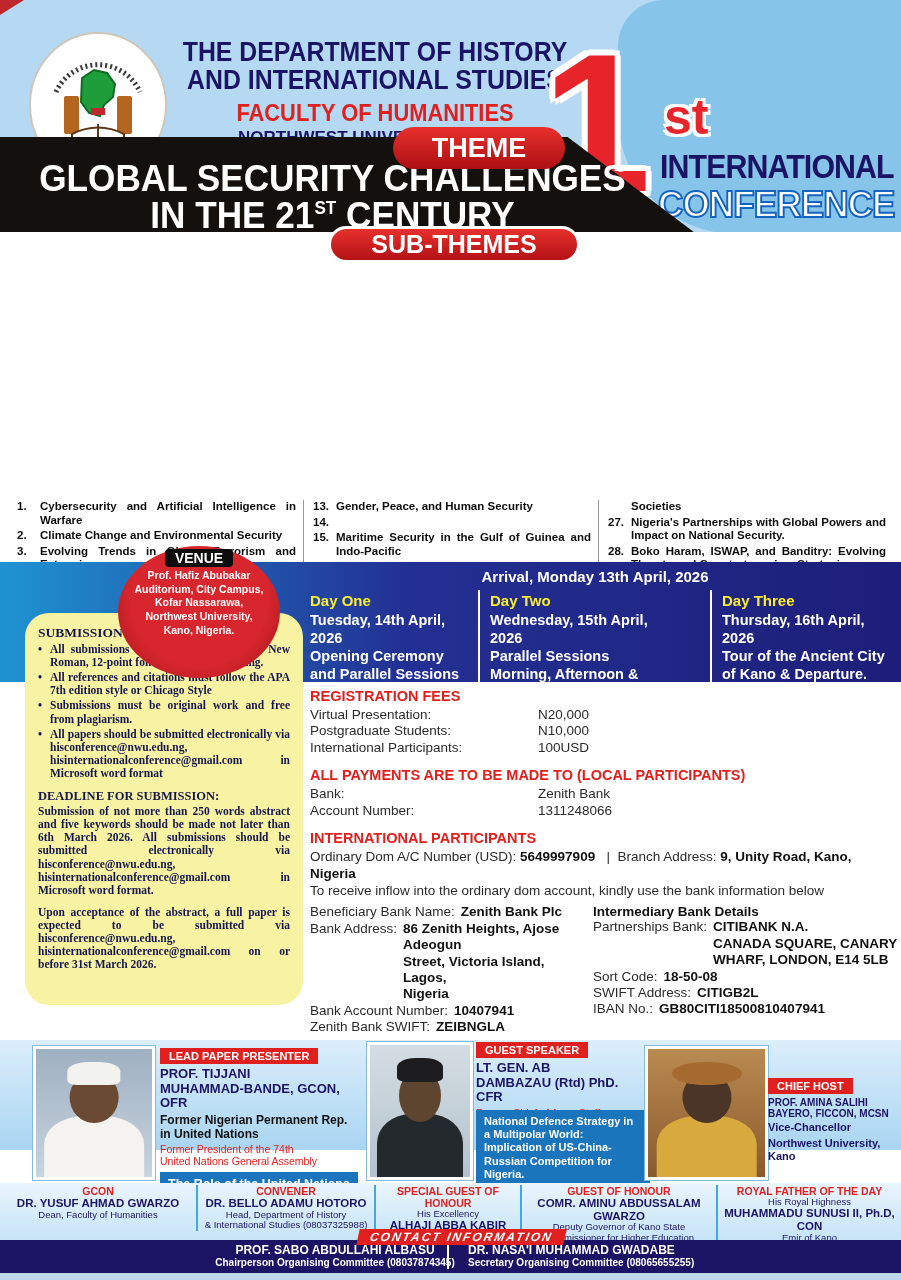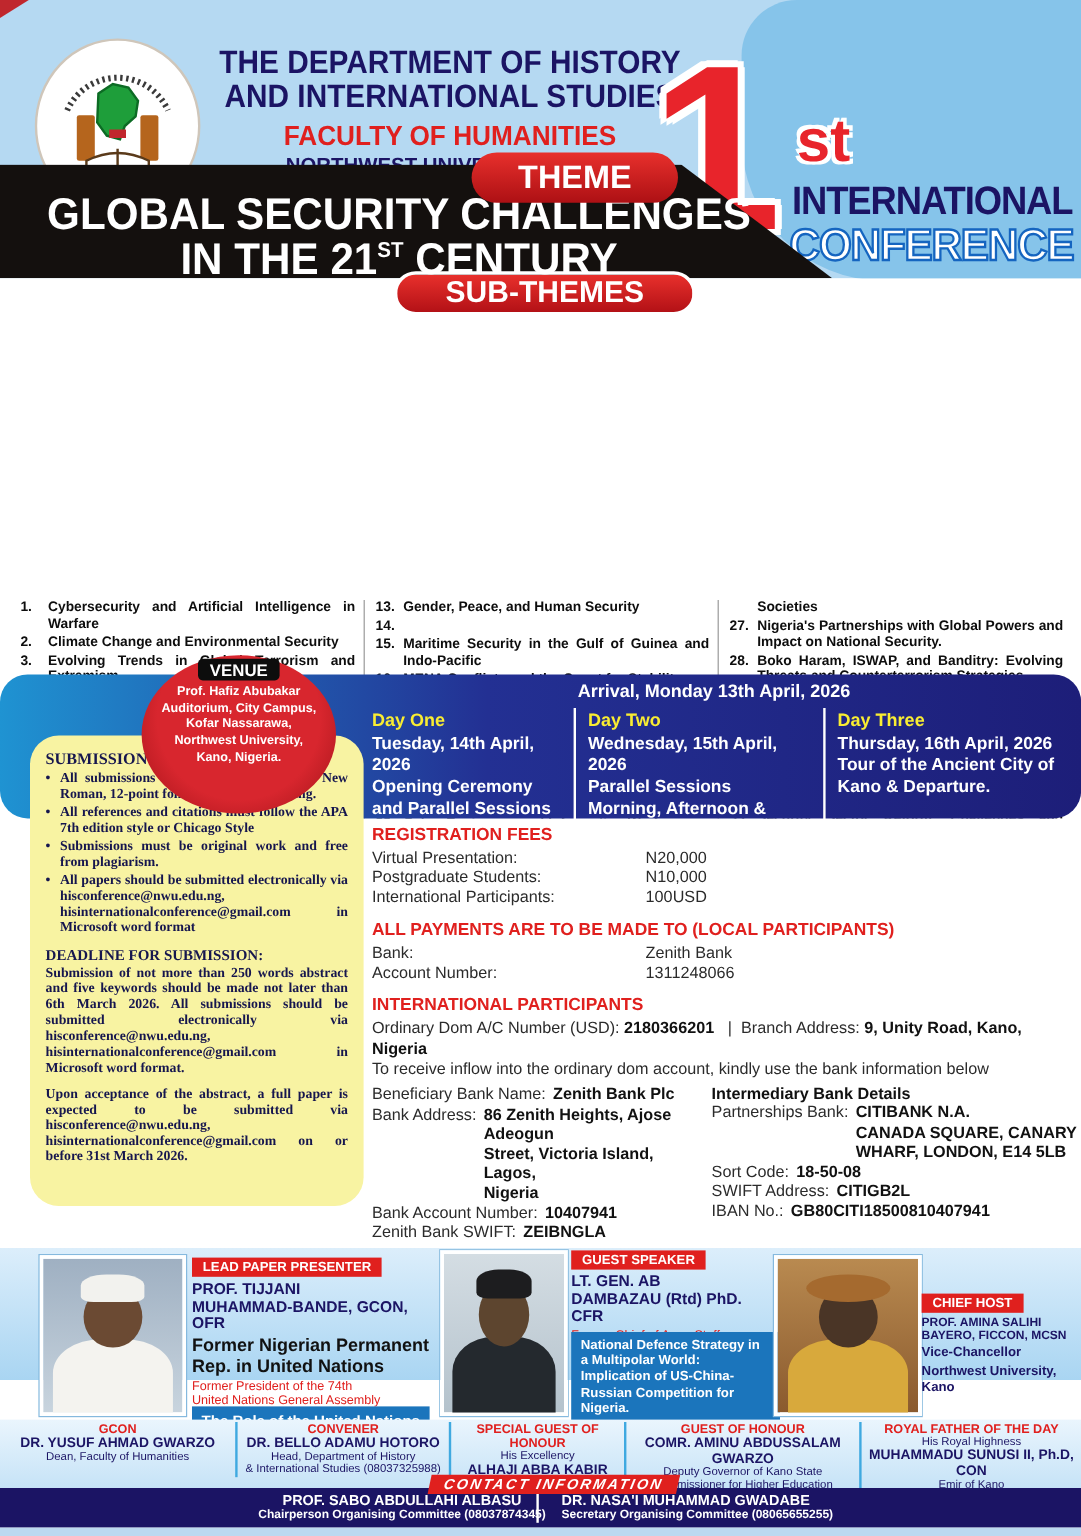--- a/index.html
+++ b/index.html
@@ -46,27 +46,27 @@
                   font-size:25px;display:flex;align-items:center;justify-content:center;z-index:6;box-sizing:border-box;}
   .st-cols{position:absolute;left:8px;top:268px;width:886px;height:292px;display:flex;}
   .st-col{width:295px;box-sizing:border-box;}
   .st-col + .st-col{border-left:1px solid #9a9a9a;}
   .st-item{display:flex;margin-bottom:2px;font-size:11.5px;line-height:13.5px;font-weight:bold;color:#0d0d0d;}
   .st-num{flex:0 0 32px;padding-left:9px;box-sizing:border-box;}
   .st-text{flex:1;padding-right:7px;text-align:justify;}
 
   
   .schedule-band{position:absolute;left:0;top:562px;width:901px;height:120px;
-                 background:linear-gradient(90deg,#1f93d2 0%,#233093 45%,#1d1e79 100%);z-index:1;border-radius:23px;}
+                 background:linear-gradient(90deg,#1f93d2 0%,#233093 45%,#1d1e79 100%);z-index:1;}
   .arrival{position:absolute;left:300px;top:6px;width:590px;text-align:center;color:#fff;font-weight:bold;font-size:15px;}
   .day-cols{position:absolute;left:300px;top:28px;width:595px;display:flex;}
   .day-col{padding:2px 10px;box-sizing:border-box;}
   .day-col:nth-child(1){flex:0 0 178px;}
   .day-col:nth-child(2){flex:0 0 208px;}
-  .day-col:nth-child(3){flex:1;}
+  .day-col:nth-child(3){flex:1;margin-left:24px;}
   .day-col + .day-col{border-left:2px solid #fff;}
   .day-label{color:#f9ed32;font-weight:bold;font-size:15px;margin-bottom:2px;}
   .day-date,.day-desc{color:#fff;font-weight:bold;font-size:14.5px;line-height:1.25;white-space:pre-line;}
 
   .venue-circle{position:absolute;left:118px;top:546px;width:162px;height:132px;border-radius:50%;
                 background:radial-gradient(circle at 50% 40%,#d8262e 60%,#9d1217);z-index:3;text-align:center;}
   .venue-badge{display:inline-block;margin-top:3px;background:#0d0d0d;color:#fff;font-weight:bold;font-size:14px;
                padding:1px 10px;border-radius:4px;}
   .venue-text{margin-top:2px;color:#fff;font-weight:bold;font-size:10.5px;line-height:1.3;white-space:pre-line;}
 
@@ -109,21 +109,21 @@
   .ph1{left:33px;top:6px;width:116px;height:128px;background:linear-gradient(#9fb0c2,#c8d4de);}
   .ph1 .head{background:#6b4a33;} .ph1 .cap{background:#f2f2ee;} .ph1 .body{background:#f4f3ef;}
   .ph2{left:367px;top:2px;width:100px;height:132px;background:linear-gradient(#d4dde3,#b4c2cc);}
   .ph2 .head{background:#5d452f;} .ph2 .cap{background:#1d1d1f;} .ph2 .body{background:#24292e;}
   .ph3{left:645px;top:6px;width:117px;height:128px;background:linear-gradient(#b98a50,#8a5a2e);}
   .ph3 .head{background:#4a3526;} .ph3 .cap{background:#a56a2f;width:60%;border-radius:50%;} .ph3 .body{background:#d8a93c;}
 
   .spk-badge{display:inline-block;background:#e0201e;color:#fff;font-weight:bold;font-size:11px;
              padding:2px 9px;}
   .spk-name{color:#1b1464;font-weight:bold;font-size:13px;line-height:1.12;white-space:pre-line;margin-top:3px;}
-  .spk-sub{color:#111;font-weight:bold;font-size:15px;margin-top:2px;}
+  .spk-sub{color:#111;font-weight:bold;font-size:12px;margin-top:2px;}
   .spk-red{color:#e0201e;font-weight:normal;font-size:10.5px;line-height:1.15;white-space:pre-line;margin-top:2px;}
   .spk-topic{background:#1b75bc;color:#fff;font-weight:bold;padding:5px 8px;white-space:pre-line;}
   .card1{position:absolute;left:160px;top:6px;width:200px;}
   .card1 .spk-topic{position:absolute;left:0;top:126px;width:182px;font-size:12.5px;line-height:1.25;}
   .card2{position:absolute;left:476px;top:0;width:165px;}
   .card2 .spk-topic{position:absolute;left:0;top:70px;width:158px;font-size:11px;line-height:1.2;}
   .card3{position:absolute;left:768px;top:36px;width:130px;}
   .card3 .spk-name{font-size:10px;}
   .card3 .spk-navy{color:#1b1464;font-weight:bold;font-size:11px;line-height:1.2;white-space:pre-line;margin-top:2px;}
 
@@ -423,21 +423,21 @@
             <span class="kv-label">Account Number:</span>
             <span class="kv-value">1311248066</span>
           </div>
           </div>
       </div>
 
       <div class="sect">
         <div class="red-title">INTERNATIONAL PARTICIPANTS</div>
         <div class="dom-line">
           <span>Ordinary Dom A/C Number (USD):</span>
-          <b>2180366201</b>
+          <b>5649997909</b>
           &nbsp;&nbsp;<span>|</span>&nbsp;
           <span>Branch Address:</span>
           <b>9, Unity Road, Kano, Nigeria</b>
         </div>
         <div>To receive inflow into the ordinary dom account, kindly use the bank information below</div>
 
         <div class="bank-cols">
           <div class="bene">
               <div class="bk-row">
               <span class="bk-label">Beneficiary Bank Name:</span>

